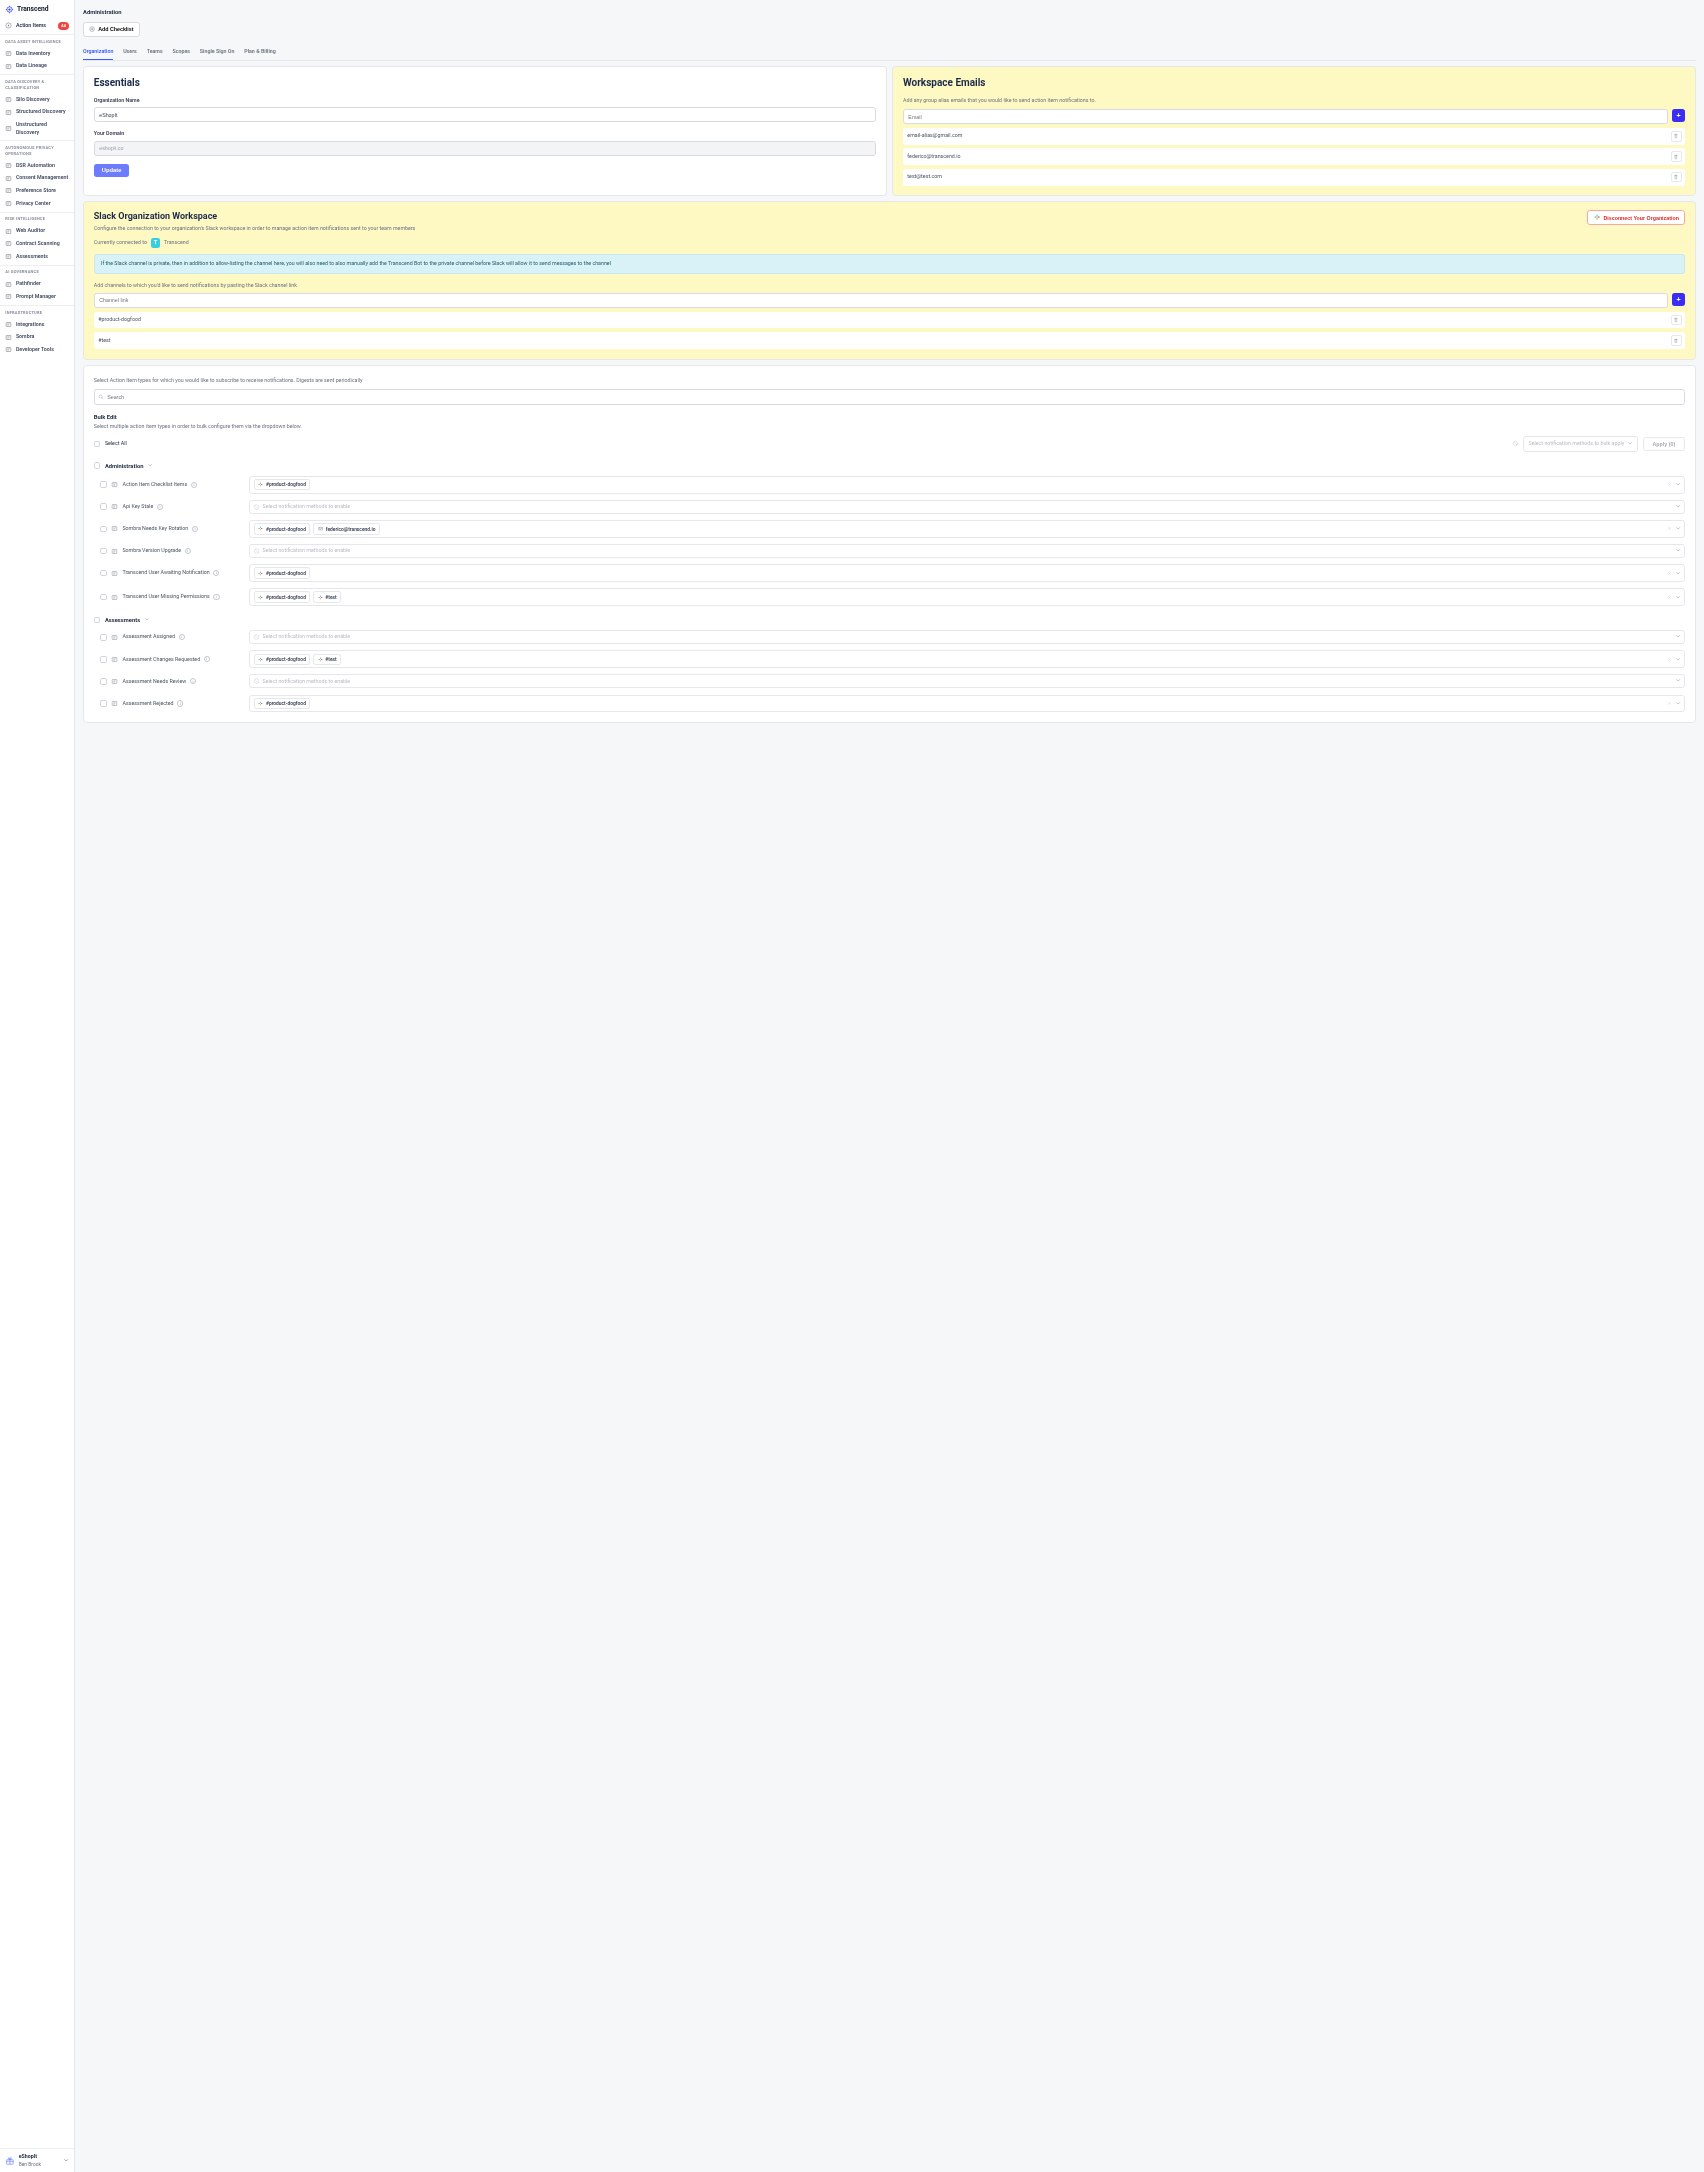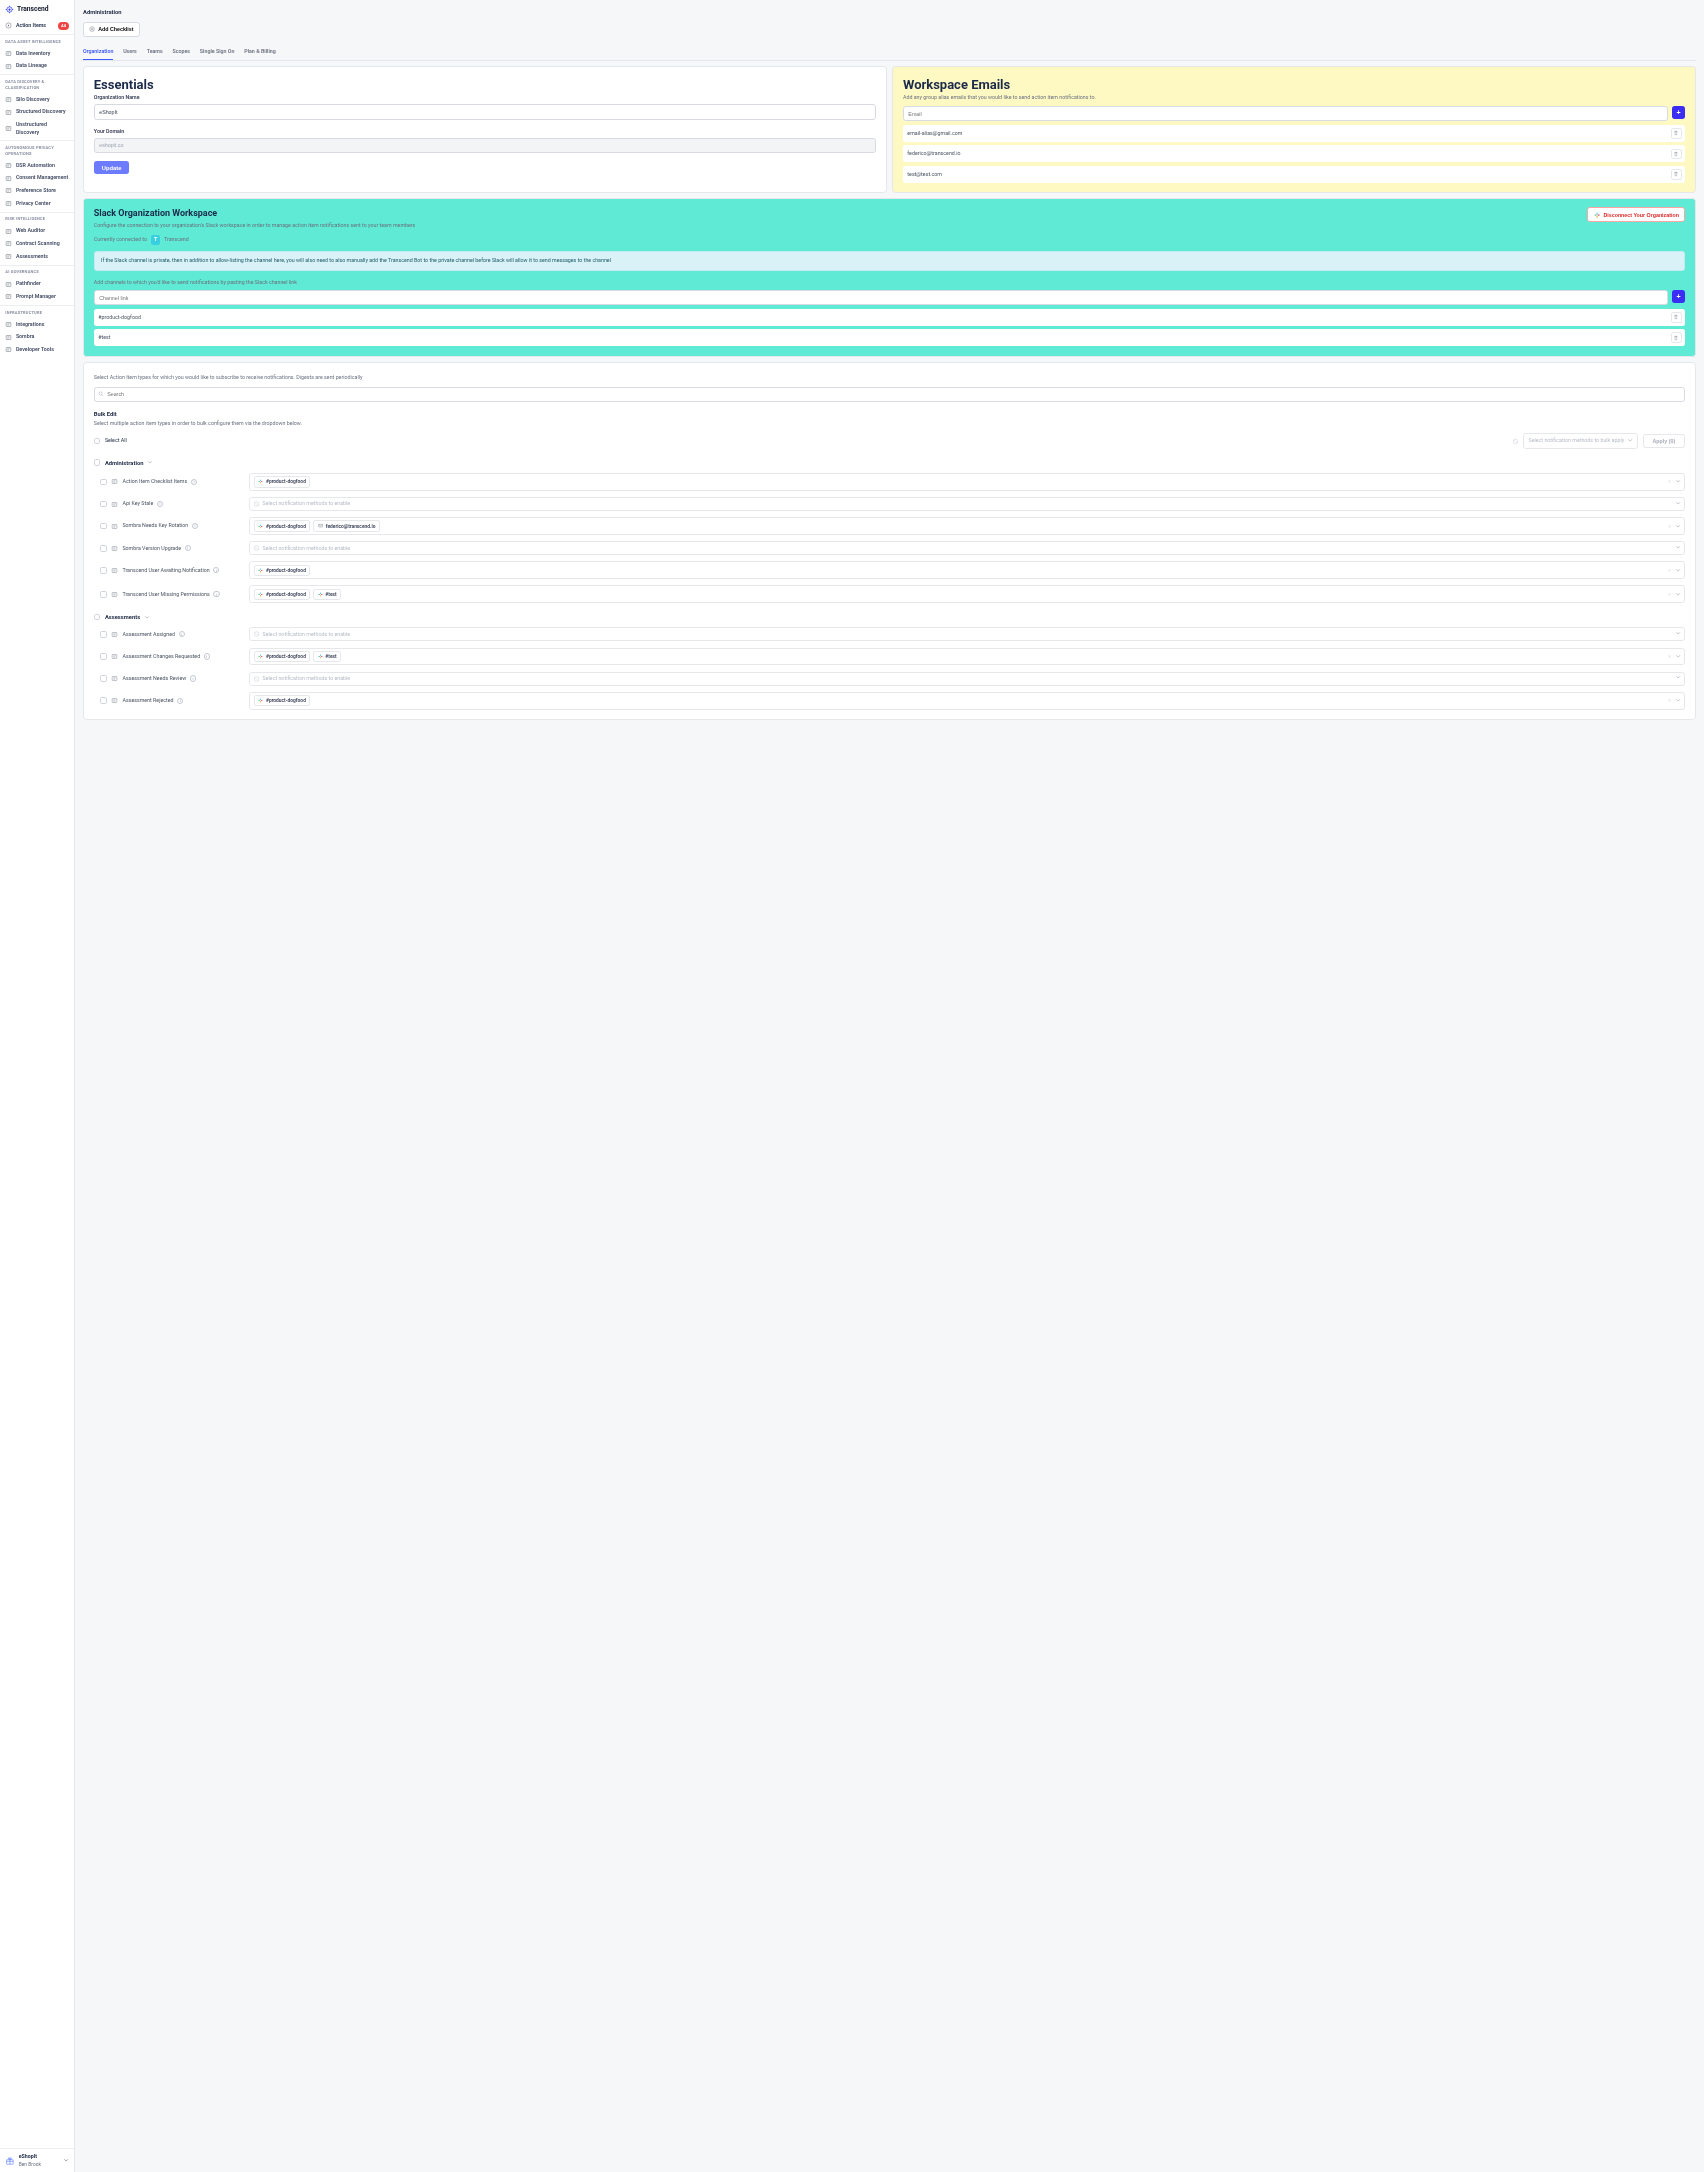--- a/index.html
+++ b/index.html
@@ -98,21 +98,21 @@
   }
   .tab { padding: 3.6px 0; color: #6b7280; cursor: pointer; }
   .tab.active { color: #3b5bff; border-bottom: 0.9px solid #3b5bff; margin-bottom: -0.4px; }
 
   .row-2 { display: flex; gap: 5.3px; margin-top: 5.3px; }
   .card {
     background: #fff; border: 0.4px solid #e5e7eb; border-radius: 3.6px;
     padding: 9px 9.8px;
   }
   .card.flex1 { flex: 1; }
-  .card-title-lg { font-size: 13px; font-weight: 700; color: #1b2a4a; }
+  .card-title-lg { font-size: 10px; font-weight: 700; color: #1b2a4a; margin-bottom: 7px; }
 
   .label { font-size: 5.3px; font-weight: 600; margin-bottom: 2.7px; display: block; color: #3a4158; }
   .field, .input {
     width: 100%; border: 0.4px solid #d7dae2; background: #fff;
     border-radius: 2.7px; padding: 3.6px 4.4px; font-size: 5.3px;
     color: #374151;
   }
   .field[readonly] { background: #f3f4f6; color: #9aa0af; }
   .btn-primary {
     background: #6d7cff; color: #fff; border: none;
@@ -131,21 +131,21 @@
   .list-item {
     display: flex; align-items: center; justify-content: space-between;
     background: #fff; border-radius: 2.7px; padding: 3.1px 3.6px 3.1px 4.4px; margin-top: 3.6px;
     font-size: 5.3px; color: #4b5563;
   }
   .btn-trash {
     width: 10.7px; height: 10.7px; border: 0.4px solid #e5e7eb; border-radius: 2.2px;
     display: inline-flex; align-items: center; justify-content: center; cursor: pointer; background: #fff;
   }
 
-  .section-card { margin-top: 5.3px; background: #5eead4; border: 0.4px solid #e5e7eb; border-radius: 3.6px; padding: 8px 9.8px 9.8px; }
+  .section-card { margin-top: 5.3px; background: #fef9c3; border: 0.4px solid #e5e7eb; border-radius: 3.6px; padding: 8px 9.8px 9.8px; }
   .section-header { display: flex; justify-content: space-between; align-items: flex-start; gap: 5.3px; }
   .section-title { font-size: 9px; font-weight: 700; color: #1b2a4a; }
   .section-sub { font-size: 5.3px; color: #6b7280; margin-top: 2.7px; }
   .btn-disconnect {
     display: inline-flex; align-items: center; gap: 3.6px;
     border: 0.4px solid #fca5a5; color: #dc2626; background: #fff;
     border-radius: 2.7px; padding: 3.6px 5.3px; font-size: 5.3px; font-weight: 600; cursor: pointer;
   }
   .connected-line { margin-top: 5.3px; font-size: 5.3px; color: #6b7280; display: flex; align-items: center; gap: 3.6px; }
   .ws-badge {

